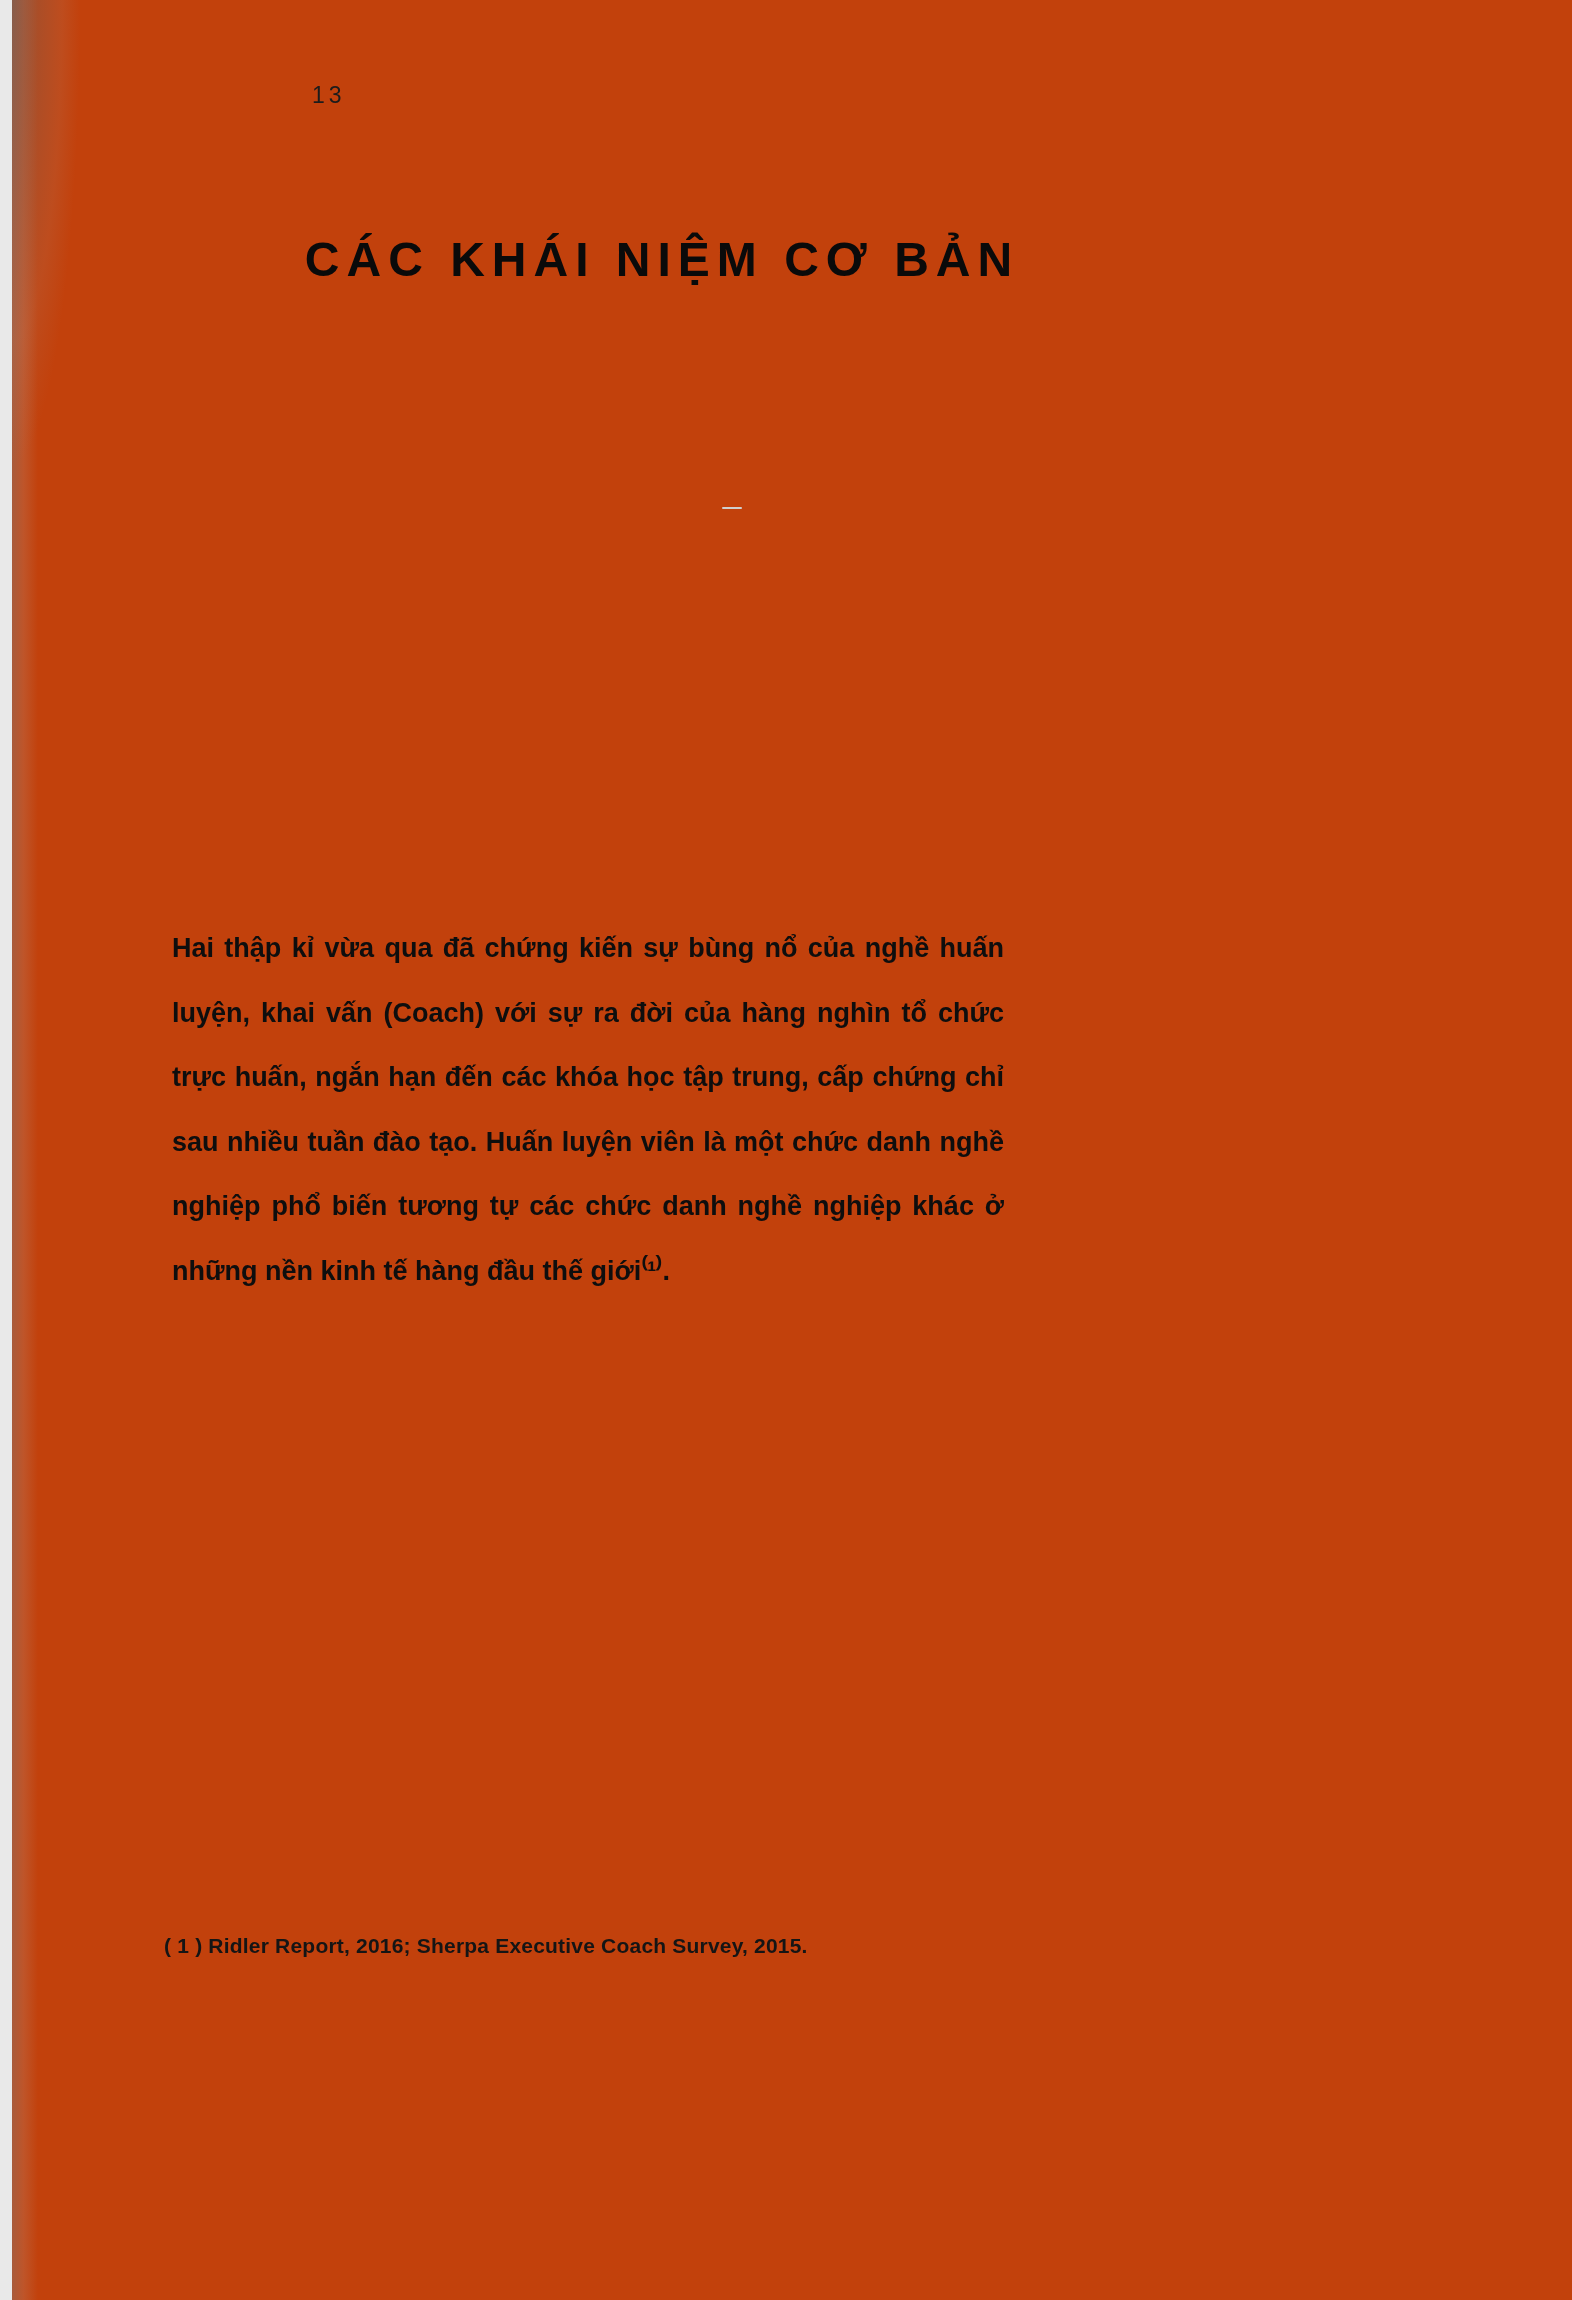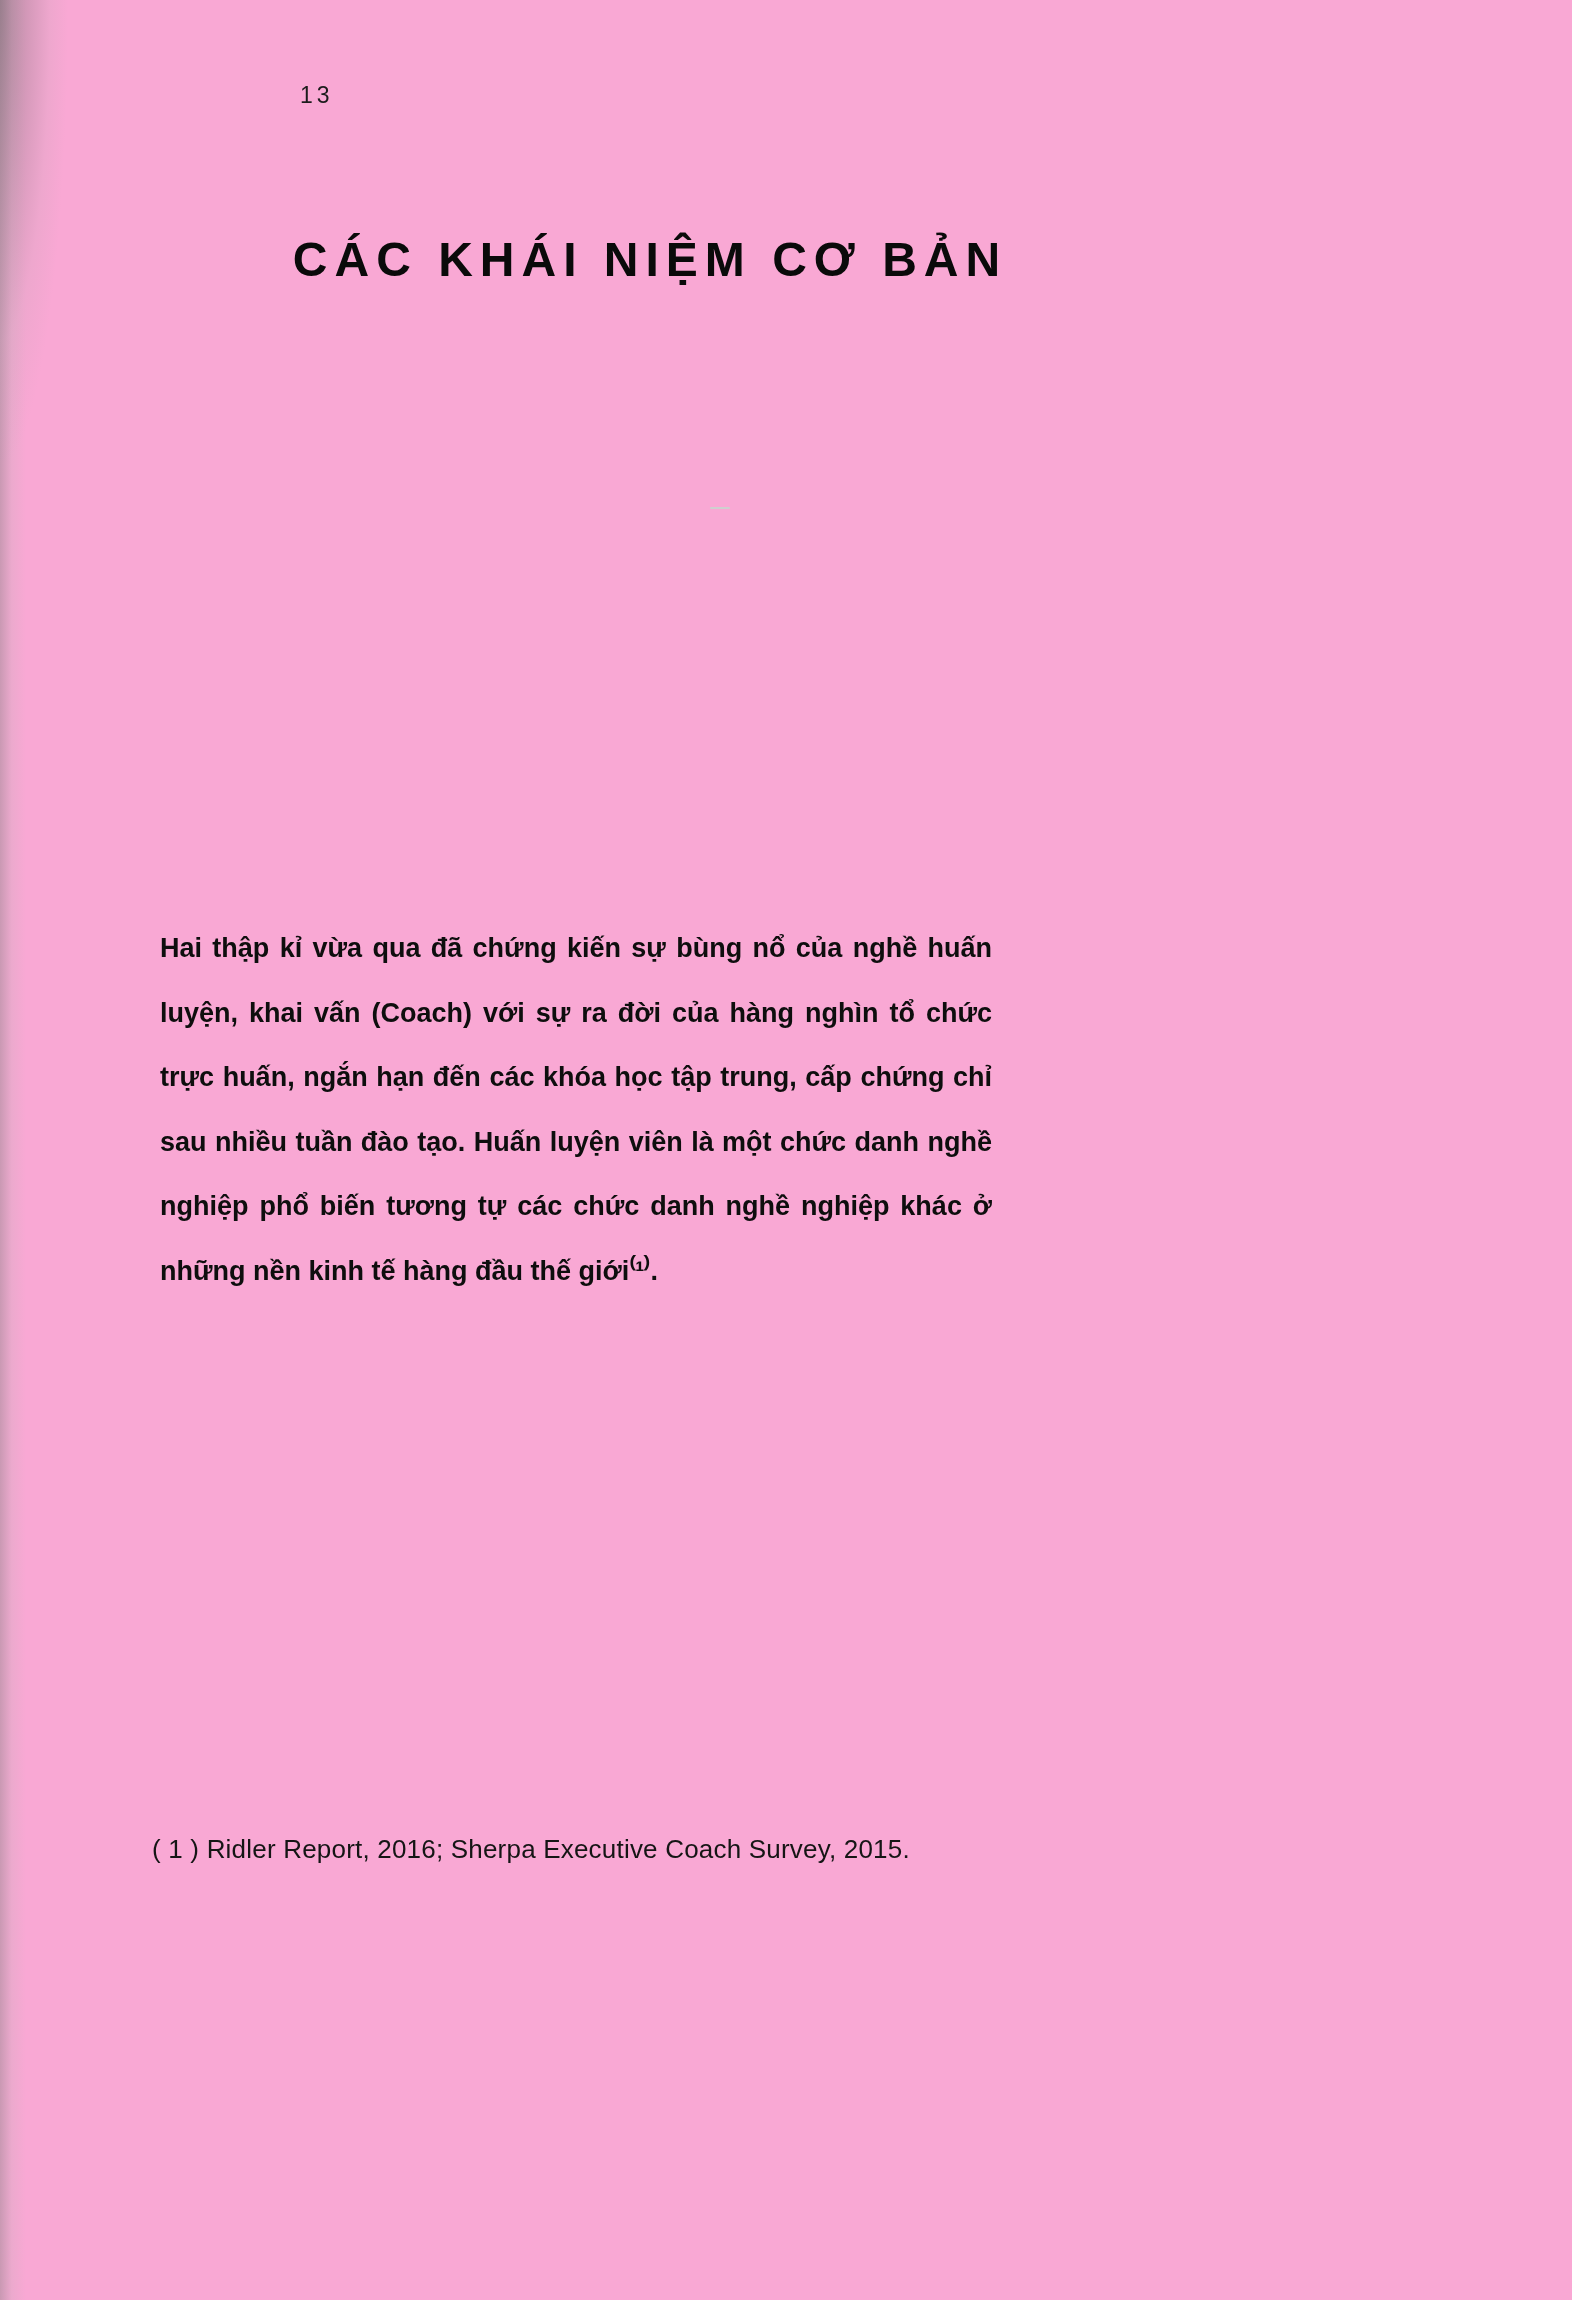--- a/index.html
+++ b/index.html
@@ -13,21 +13,22 @@
     height: 2300px;
     position: relative;
     overflow: hidden;
     font-family: "Liberation Sans", sans-serif;
     color: #111;
   }
 
   .page {
     position: absolute;
     inset: 0;
-    background: #f9a8d4;
+    background: #c2410c;
+    margin-left: 12px;
   }
 
   
   .scan-edge {
     position: absolute;
     left: 0; top: 0; bottom: 0;
     width: 26px;
     background: linear-gradient(to right,
       rgba(130,130,130,0.40),
       rgba(175,175,175,0.18) 45%,
@@ -95,24 +96,24 @@
   }
 
   .body-line.last {
     text-align: left;
     text-align-last: left;
   }
 
   .footnote {
     position: absolute;
     left: 152px;
-    top: 1834px;
+    top: 1934px;
     width: 1000px;
-    font-size: 26px;
-    font-weight: 400;
+    font-size: 21px;
+    font-weight: 700;
     color: #151515;
     letter-spacing: 0.2px;
   }
 </style>
 </head>
 <body>
 
 <div class="page">
 
   <div class="scan-edge"></div>

